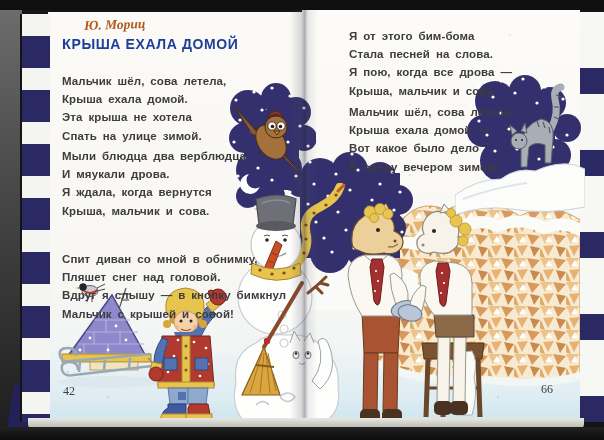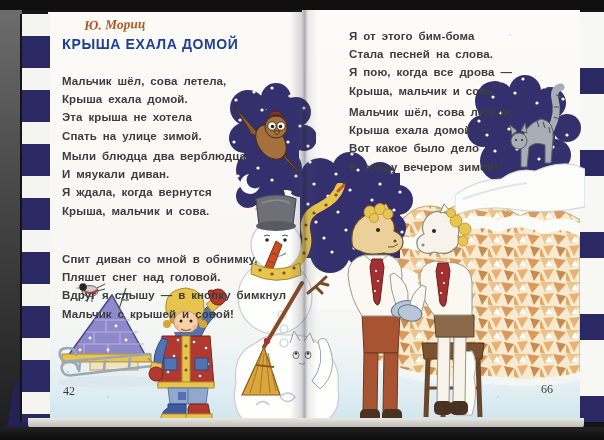--- a/index.html
+++ b/index.html
@@ -477,21 +477,21 @@
     <path d="M30,182 L48,184" stroke="#8a5a1a" stroke-width="2"></path>
   </svg>
 
   <div class="abs author">Ю. Мориц</div>
   <div class="abs title">Крыша ехала домой</div>
   <div class="abs stanza s-l1">Мальчик шёл, сова летела,
 Крыша ехала домой.
 Эта крыша не хотела
 Спать на улице зимой.</div>
   <div class="abs stanza s-l2">Мыли блюдца два верблюдца,
-И мяукали диван.
+И мяукали дрова.
 Я ждала, когда вернутся
 Крыша, мальчик и сова.</div>
   <div class="abs stanza s-l3">Спит диван со мной в обнимку,
 Пляшет снег над головой.
 Вдруг я слышу — в кнопку бимкнул
 Мальчик с крышей и совой!</div>
   <div class="abs pagenum pn-l">42</div>
 
   <div class="abs stanza s-r1">Я от этого бим-бома
 Стала песней на слова.

